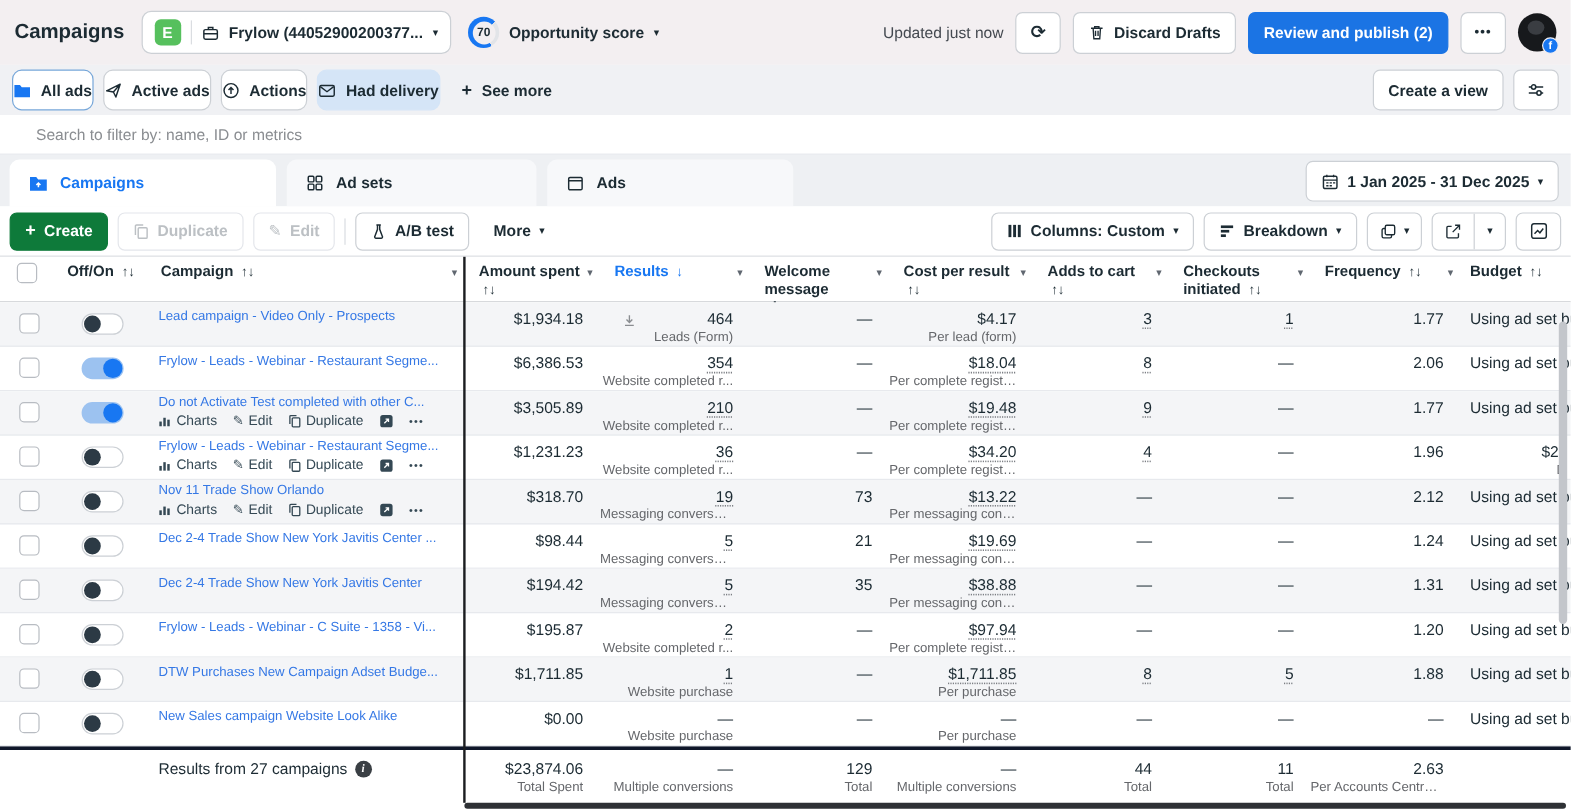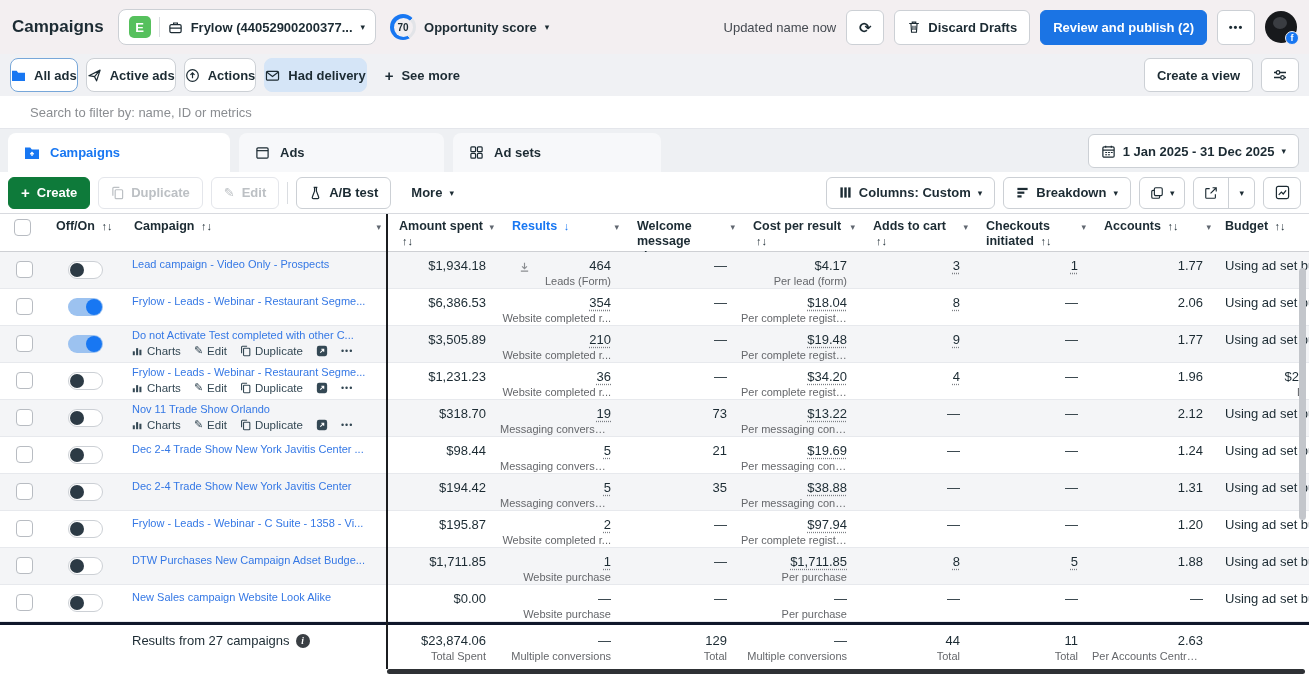--- a/index.html
+++ b/index.html
@@ -118,21 +118,21 @@
     <span class="caret">▾</span>
   </div>
   <div class="opp">
     <span class="gauge">
         <b>70</b>
       </span>
     <span class="opp-label">Opportunity score</span>
     <span class="caret">▾</span>
   </div>
   <div class="top-right">
-    <span class="updated">Updated name now</span>
+    <span class="updated">Updated just now</span>
     <div class="btn square">
         <span class="glyph">⟳</span>
       </div>
     <div class="btn">
       <span>
           <svg width="14" height="14" viewBox="0 0 16 16">
             <path d="M2.5 4h11M6 4V2.5h4V4M4.5 4l.7 10h5.6l.7-10M6.8 6.5v5M9.2 6.5v5" fill="none" stroke="#1c2b33" stroke-width="1.3"></path>
           </svg>
         </span>
       <span>Discard Drafts</span>
@@ -211,39 +211,39 @@
 <div class="band" id="tabs">
   <div class="tab active w1">
     <span>
         <svg width="16" height="14" viewBox="0 0 16 14">
           <path d="M1 1.5h5.2L7.8 3.5H15v9.5H1z" fill="#1877f2"></path>
           <path d="M8 10V6.5M6.3 8.2 8 6.5l1.7 1.7" stroke="#fff" stroke-width="1.3" fill="none"></path>
         </svg>
       </span>
     <span>Campaigns</span>
   </div>
-  <div class="tab w3">
-    <span>
-        <svg width="15" height="14" viewBox="0 0 16 15">
-          <rect x="2" y="2" width="12" height="11" rx="1.2" fill="none" stroke="#1c2b33" stroke-width="1.3"></rect>
-          <path d="M2 5h12" stroke="#1c2b33" stroke-width="1.3"></path>
-        </svg>
-      </span>
-    <span>Ads</span>
-  </div>
   <div class="tab w2">
     <span>
         <svg width="15" height="15" viewBox="0 0 16 16">
           <rect x="2" y="2" width="5" height="5" rx="1" fill="none" stroke="#1c2b33" stroke-width="1.3"></rect>
           <rect x="9" y="2" width="5" height="5" rx="1" fill="none" stroke="#1c2b33" stroke-width="1.3"></rect>
           <rect x="2" y="9" width="5" height="5" rx="1" fill="none" stroke="#1c2b33" stroke-width="1.3"></rect>
           <rect x="9" y="9" width="5" height="5" rx="1" fill="none" stroke="#1c2b33" stroke-width="1.3"></rect>
         </svg>
       </span>
     <span>Ad sets</span>
+  </div>
+  <div class="tab w3">
+    <span>
+        <svg width="15" height="14" viewBox="0 0 16 15">
+          <rect x="2" y="2" width="12" height="11" rx="1.2" fill="none" stroke="#1c2b33" stroke-width="1.3"></rect>
+          <path d="M2 5h12" stroke="#1c2b33" stroke-width="1.3"></path>
+        </svg>
+      </span>
+    <span>Ads</span>
   </div>
   <div class="btn date-btn">
     <span>
         <svg width="15" height="15" viewBox="0 0 16 16">
           <rect x="2" y="3" width="12" height="11" rx="1.3" fill="none" stroke="#1c2b33" stroke-width="1.3"></rect>
           <path d="M2 6.5h12M5 1.8V4M11 1.8V4M4.5 9h2M7.5 9h2M10.5 9h2M4.5 11.5h2M7.5 11.5h2" stroke="#1c2b33" stroke-width="1.2" fill="none"></path>
         </svg>
       </span>
     <span>1 Jan 2025 - 31 Dec 2025</span>
     <span class="caret">▾</span>
@@ -368,21 +368,21 @@
     </div>
   <div class="hcell">
       <span class="hwrap"><span>Adds to cart</span> <span class="hsort">↑↓</span></span>
       <span class="hcaret">▾</span>
     </div>
   <div class="hcell">
       <span class="hwrap"><span>Checkouts initiated</span> <span class="hsort">↑↓</span></span>
       <span class="hcaret">▾</span>
     </div>
   <div class="hcell">
-      <span class="hwrap"><span>Accounts</span> <span class="hsort">↑↓</span></span>
+      <span class="hwrap"><span>Frequency</span> <span class="hsort">↑↓</span></span>
       <span class="hcaret">▾</span>
     </div>
   <div class="hcell" style="padding-left:8px">
       <span class="hwrap"><span>Budget</span> <span class="hsort">↑↓</span></span>
     </div>
 </div>
 
 <div class="band" id="rows">
 
   <div class="trow grid">

